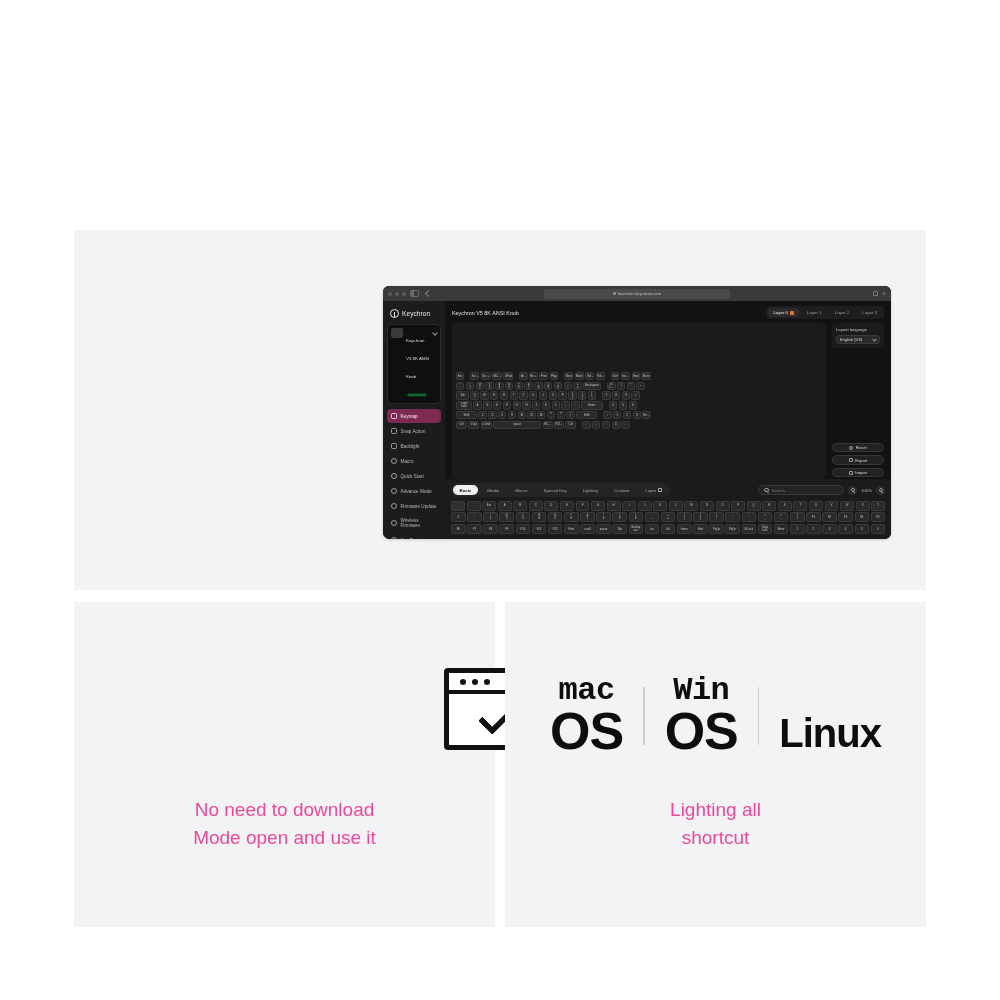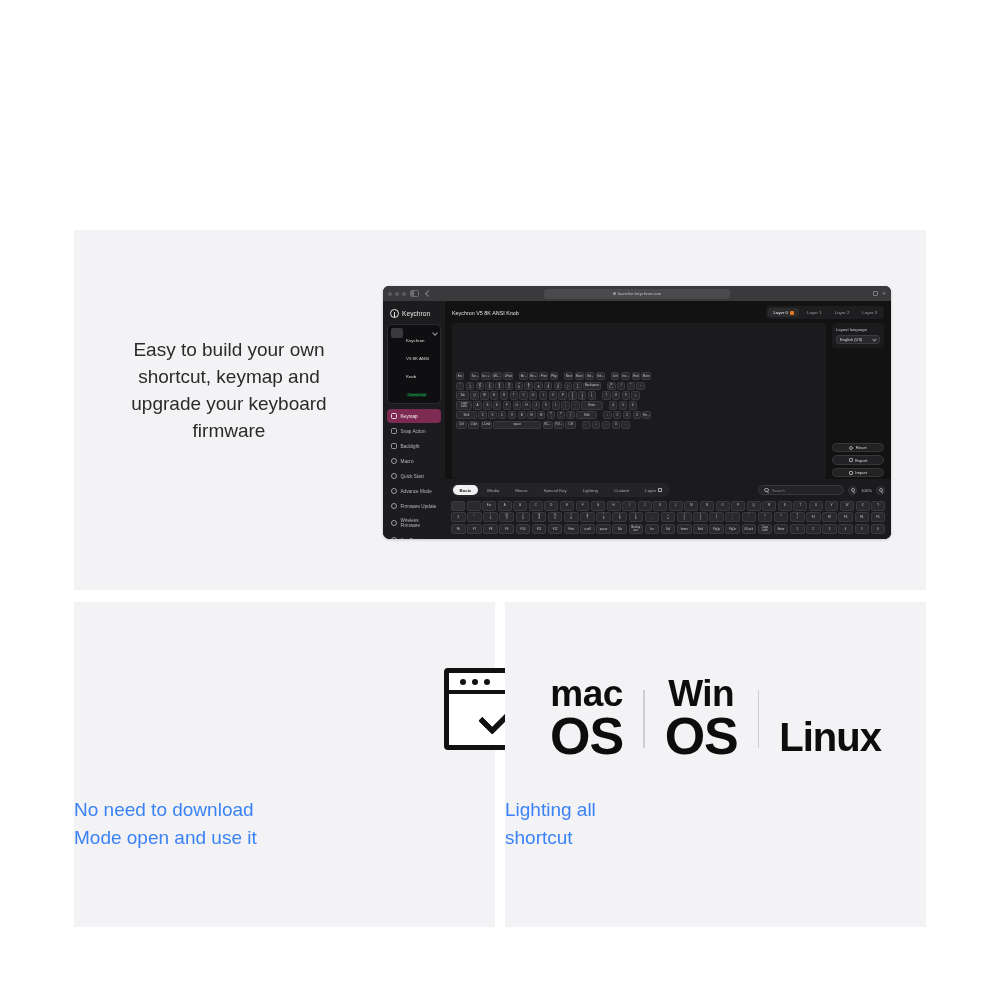--- a/index.html
+++ b/index.html
@@ -199,47 +199,46 @@
     background: #fff; position: relative;
   }
   .win-bar { height: 21px; border-bottom: 4.5px solid #111; display: flex; align-items: center; gap: 6px; padding-left: 11px; }
   .win-bar i { width: 6px; height: 6px; border-radius: 50%; background: #111; display: block; }
   .check {
     position: absolute; left: 50%; top: 56%; transform: translate(-50%,-50%) rotate(-45deg);
     width: 42px; height: 20px; border-left: 6px solid #111; border-bottom: 6px solid #111;
     border-radius: 2px;
   }
   .card-caption {
-    position: absolute; width: 421px; 
-    font-size: 19px; line-height: 1.45; color: #3b82f6;
+    position: absolute; width: 421px; text-align: center;
+    font-size: 19px; line-height: 1.45; color: #ec4899;
   }
   #cap-bl { left: 74px; top: 796px; }
   #cap-br { left: 505px; top: 796px; }
 
   
   .os-row {
     position: absolute; left: 505px; top: 676px; width: 421px;
     display: flex; align-items: center; justify-content: center; gap: 0;
     color: #0d0d0d;
   }
   .os-stack { display: flex; flex-direction: column; align-items: center; line-height: .96; }
-  .os-top { font-size: 37px; font-weight: 600; letter-spacing: -.5px; }
+  .os-top { font-size: 32px; font-weight: 600; letter-spacing: -.5px; font-family: Liberation Mono, monospace; }
   .os-bot { font-size: 52px; font-weight: 700; letter-spacing: -1px; }
   .os-sep { width: 1.5px; height: 58px; background: #cfcfd2; margin: 0 20px; align-self: center; }
   .os-single { font-size: 40px; font-weight: 700; letter-spacing: -1px; align-self: flex-end; padding-bottom: 1px; }
 </style>
 </head>
 <body>
 
 <div class="page">
 
 
   <div class="panel" id="panel-top"></div>
 
-  <div class="copy-left">Easy to build your own shortcut, keymap and upgrade your keyboard firmware</div>
 
   <div class="browser">
 
     <div class="chrome">
       <div class="tl">
         <span class="dot"></span>
         <span class="dot"></span>
         <span class="dot"></span>
       </div>
       <div class="chrome-ico"></div>

